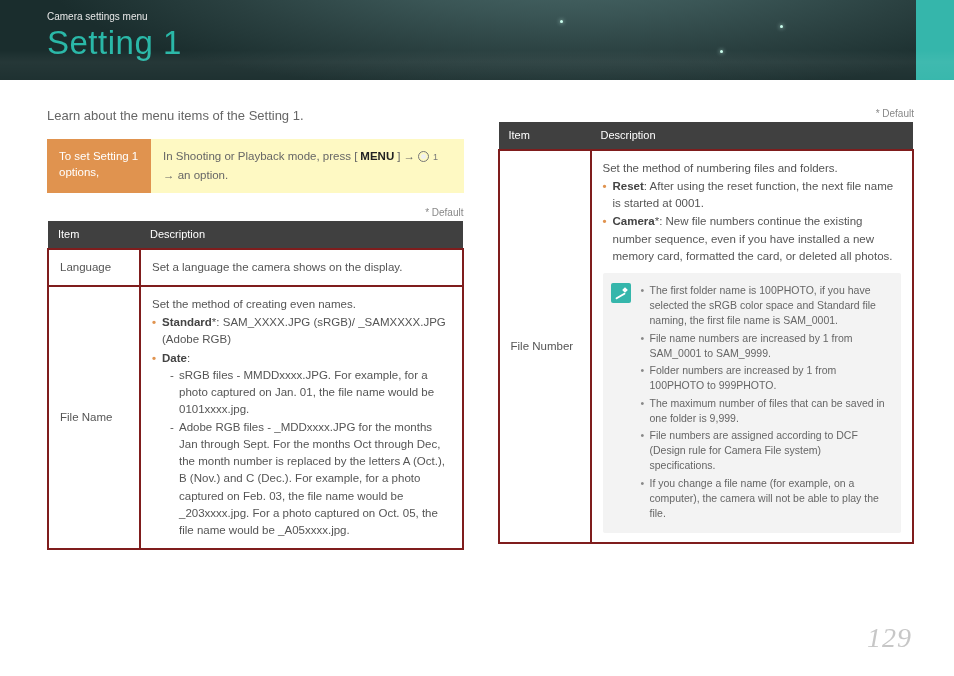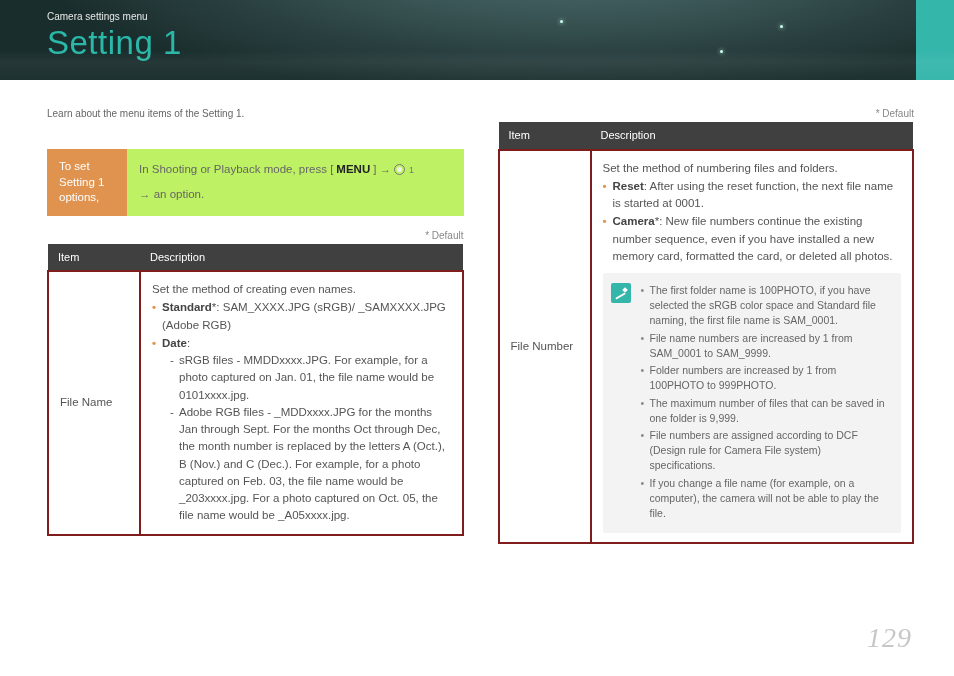--- a/index.html
+++ b/index.html
@@ -39,24 +39,24 @@
   }
   .teal-tab{
     position:absolute; top:0; right:0; width:38px; height:80px; background:#35b6ab;
   }
   .content {
     display: flex;
     gap: 34px;
     padding: 28px 40px 0 47px;
   }
   .col { flex: 1; min-width: 0; }
-  .intro { font-size: 10px; color:#666; margin-bottom: 30px; }
+  .intro { font-size: 13px; color:#666; margin-bottom: 16px; }
   .callout-row { display:flex; margin-bottom:14px; font-size:11.5px; }
-  .callout-left { background:#e0934f; color:#fff; padding:10px 12px; width:80px; line-height:1.35;}
-  .callout-right { background:#bef264; color:#666; padding:10px 12px; flex:1; line-height:1.35; display:flex; flex-wrap:wrap; align-items:center; gap:3px;}
+  .callout-left { background:#e0934f; color:#fff; padding:10px 12px; width:104px; line-height:1.35;}
+  .callout-right { background:#fef9c3; color:#666; padding:10px 12px; flex:1; line-height:1.35; display:flex; flex-wrap:wrap; align-items:center; gap:3px;}
   .menu-btn { font-weight:bold; color:#222; font-family: Arial; }
   .gear { display:inline-block; width:11px; height:11px; border:1.5px solid #777; border-radius:50%; position:relative; vertical-align:middle;}
   .gear::before{content:""; position:absolute; inset:2px; border-radius:50%; background:#f0f0f0;}
   .subone { font-size:9px; vertical-align:sub; margin-left:1px; color:#777;}
   .default-note { text-align:right; font-size:10px; color:#888; margin-bottom:3px;}
   table.settings {
     width:100%; border-collapse:collapse; font-size:11.5px; line-height:1.5; color:#555;
   }
   table.settings th {
     background:#404040; color:#fff; font-weight:normal; text-align:left;
@@ -126,20 +126,24 @@
       </div>
     </div>
 
     <div class="default-note">* Default</div>
 
     <table class="settings">
       <tbody>
           <tr>
         <th>Item</th>
         <th>Description</th>
+      </tr>
+      <tr>
+        <td class="item">Language</td>
+        <td>Set a language the camera shows on the display.</td>
       </tr>
       <tr>
         <td class="item">File Name</td>
         <td>
           <div>Set the method of creating even names.</div>
           <ul class="opts">
             <li>
               <span class="b">Standard</span><span>*: SAM_XXXX.JPG (sRGB)/ _SAMXXXX.JPG (Adobe RGB)</span>
             </li>
             <li>

